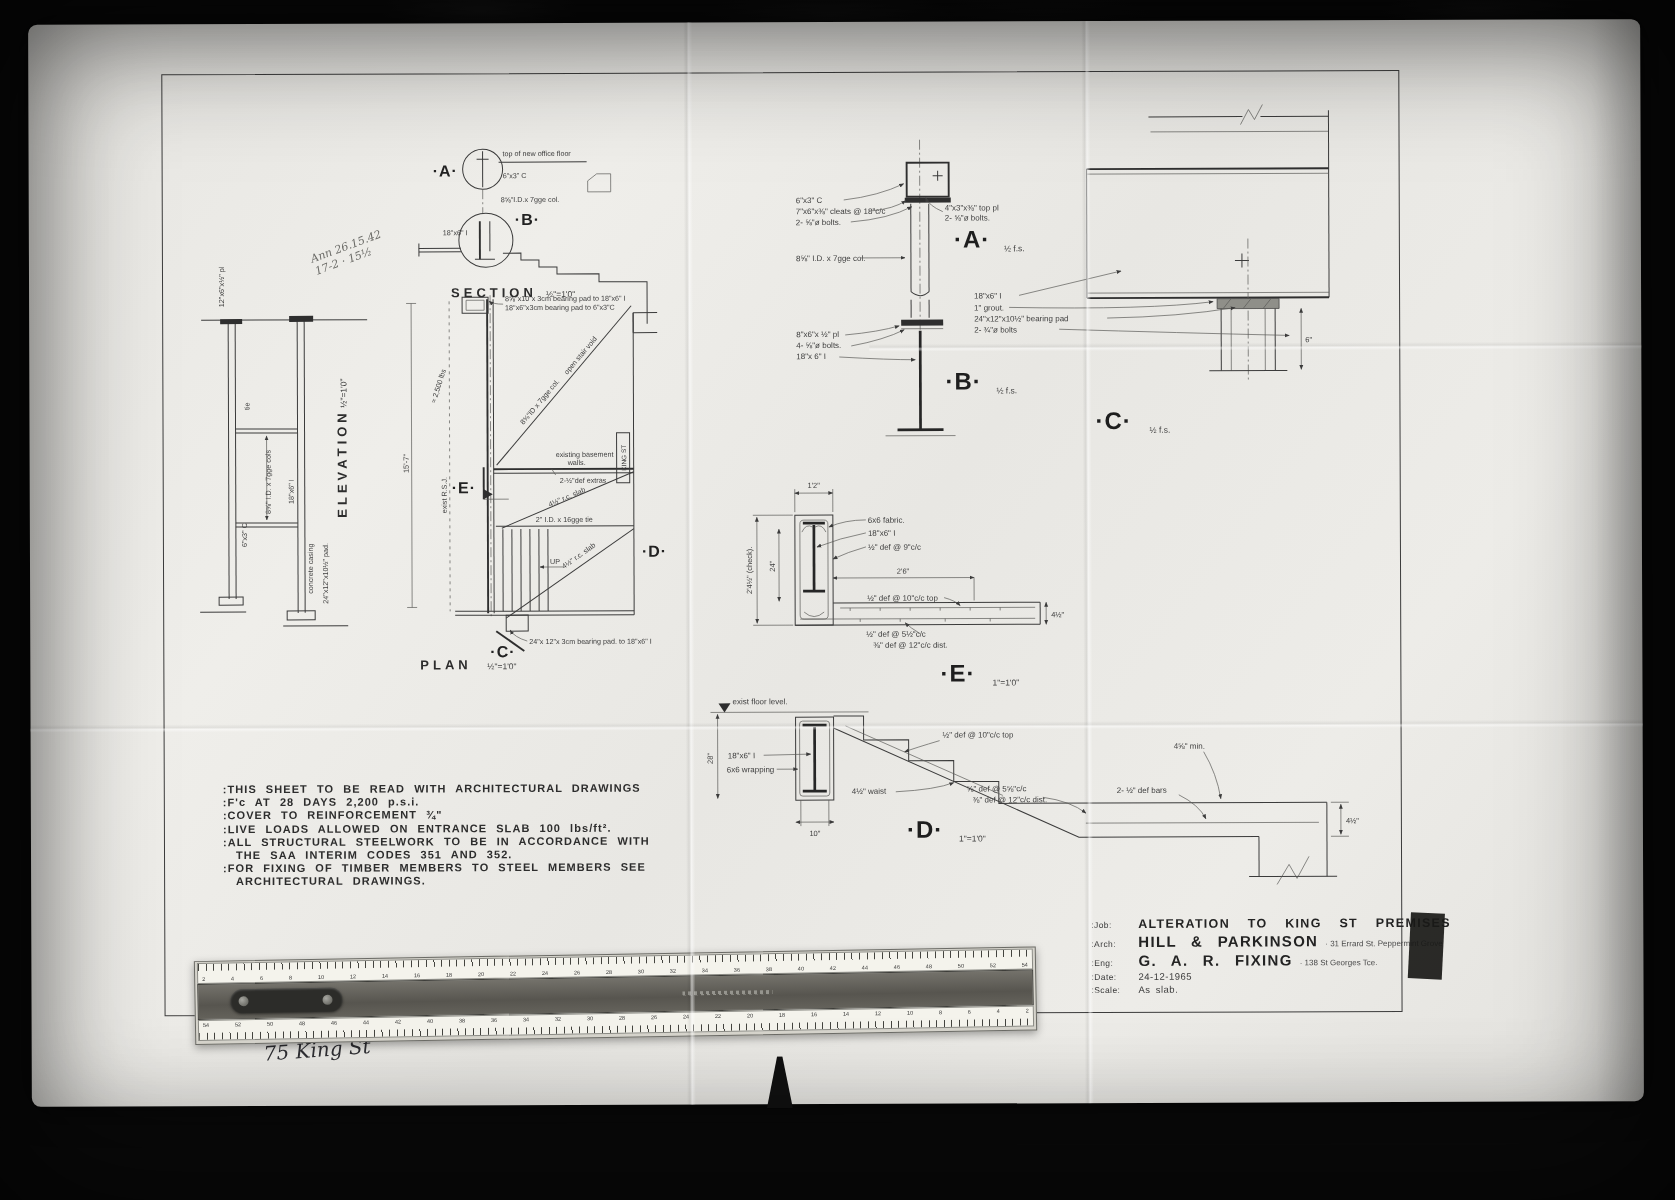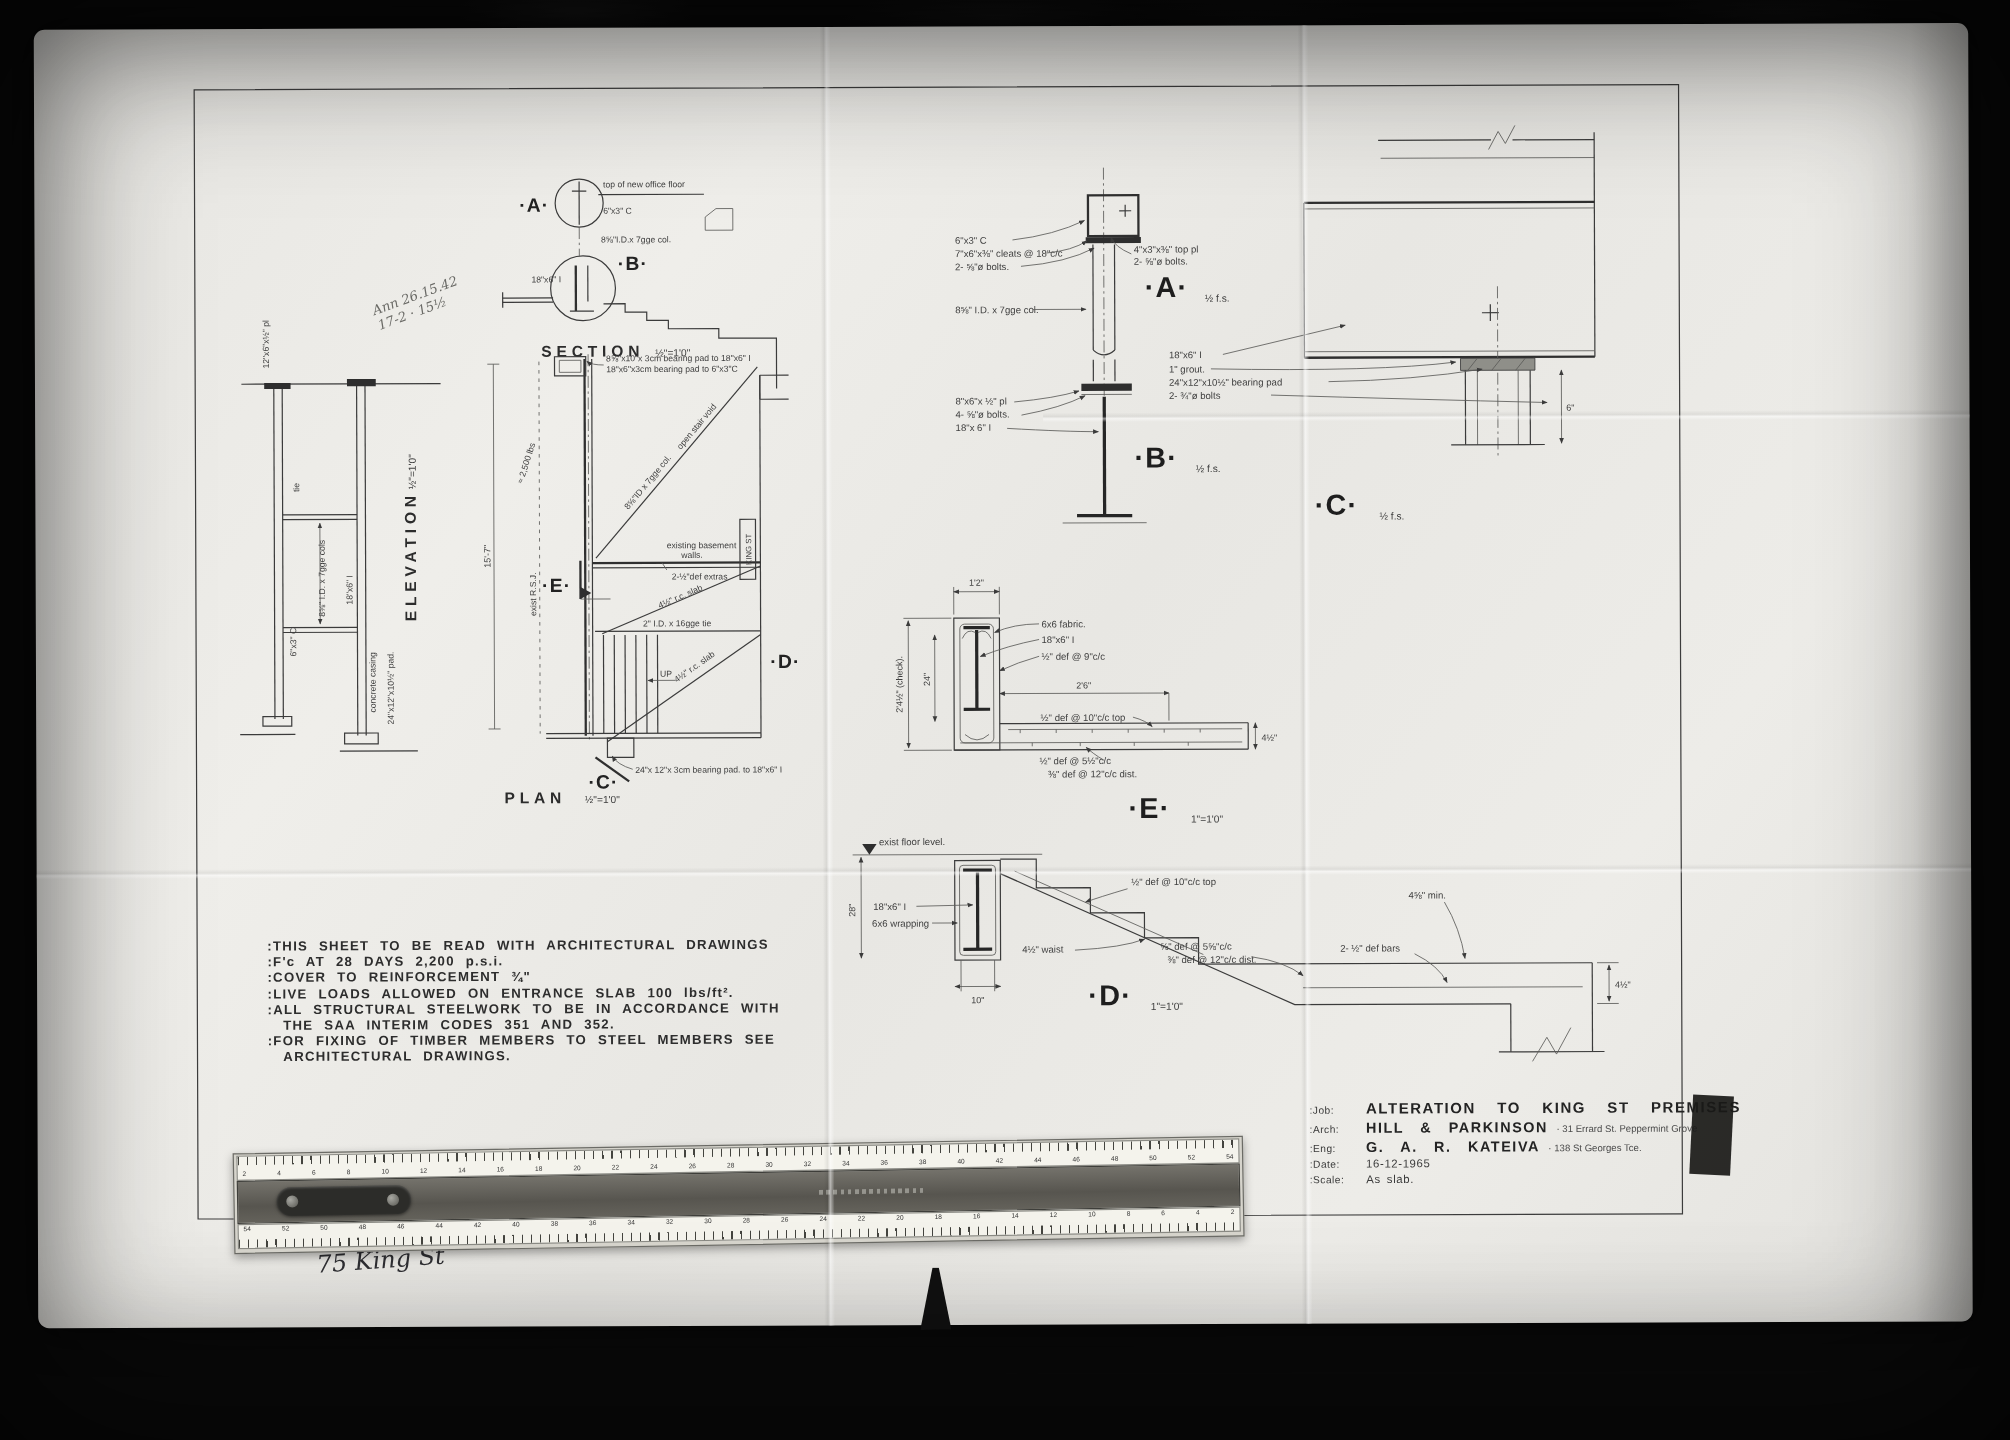--- a/index.html
+++ b/index.html
@@ -26,21 +26,21 @@
   .vt{font-size:13px;font-weight:bold;letter-spacing:4px;fill:#2c2c2c;}
   .mk{font-size:16px;font-weight:bold;fill:#222;letter-spacing:1px;}
   .mkL{font-size:24px;font-weight:bold;fill:#1e1e1e;letter-spacing:1px;}
   .sc{font-size:8.5px;}
   .notes{position:absolute;left:192px;top:759px;width:438px;color:#2d2d2d;}
   .note-line{font-size:11px;font-weight:bold;letter-spacing:1.05px;word-spacing:5px;line-height:13.2px;white-space:nowrap;}
   .note-line.cont{padding-left:13px;}
   .titleblock{position:absolute;left:1060px;top:896px;width:330px;}
   .tb-row{display:flex;gap:7px;margin-bottom:2px;align-items:baseline;}
   .tb-label{width:40px;flex:none;font-size:8.5px;color:#3a3a3a;letter-spacing:.4px;}
-  .tb-value{font-weight:bold;font-size:12px;letter-spacing:1.3px;word-spacing:9px;color:#232323;white-space:nowrap;}
+  .tb-value{font-weight:bold;font-size:15px;letter-spacing:1.3px;word-spacing:9px;color:#232323;white-space:nowrap;}
   .tb-extra{font-size:8px;color:#4a4a4a;white-space:nowrap;}
   .tb-row:nth-child(1) .tb-value{font-size:12.5px;word-spacing:13px;}
   .tb-row:nth-child(4) .tb-value,.tb-row:nth-child(5) .tb-value{font-size:9.5px;font-weight:normal;letter-spacing:.5px;word-spacing:2px;color:#3c3c3c;}
   .hw-top{position:absolute;left:282px;top:216px;transform:rotate(-20deg);color:#6a6a66;
     font-family:"DejaVu Serif",serif;font-style:italic;font-size:11px;line-height:13px;}
   .hw-bottom{position:absolute;left:232px;top:1014px;transform:rotate(-4deg);color:#2f2f33;
     font-family:"DejaVu Serif",serif;font-style:italic;font-size:20px;}
   .ruler{position:absolute;left:163px;top:931px;width:842px;height:84px;transform:rotate(-0.8deg);
     background:#d6d4cc;border:1px solid #6b6b66;box-shadow:0 3px 8px rgba(0,0,0,.35);padding:1px 2px;box-sizing:border-box;}
   .r-strip{position:relative;height:21px;background:#f4f3ec;border:1px solid #8a8a84;box-sizing:border-box;overflow:hidden;}
@@ -392,26 +392,26 @@
         <span class="tb-value">ALTERATION TO KING ST PREMISES</span>
         <span class="tb-extra"></span>
       </div>
       <div class="tb-row">
         <span class="tb-label">:Arch:</span>
         <span class="tb-value">HILL &amp; PARKINSON</span>
         <span class="tb-extra">· 31 Errard St. Peppermint Grove</span>
       </div>
       <div class="tb-row">
         <span class="tb-label">:Eng:</span>
-        <span class="tb-value">G. A. R. KATEIVA</span>
+        <span class="tb-value">G. A. R. FIXING</span>
         <span class="tb-extra">· 138 St Georges Tce.</span>
       </div>
       <div class="tb-row">
         <span class="tb-label">:Date:</span>
-        <span class="tb-value">16-12-1965</span>
+        <span class="tb-value">24-12-1965</span>
         <span class="tb-extra"></span>
       </div>
       <div class="tb-row">
         <span class="tb-label">:Scale:</span>
         <span class="tb-value">As slab.</span>
         <span class="tb-extra"></span>
       </div>
     </div>
 
     <div class="hw-top">

